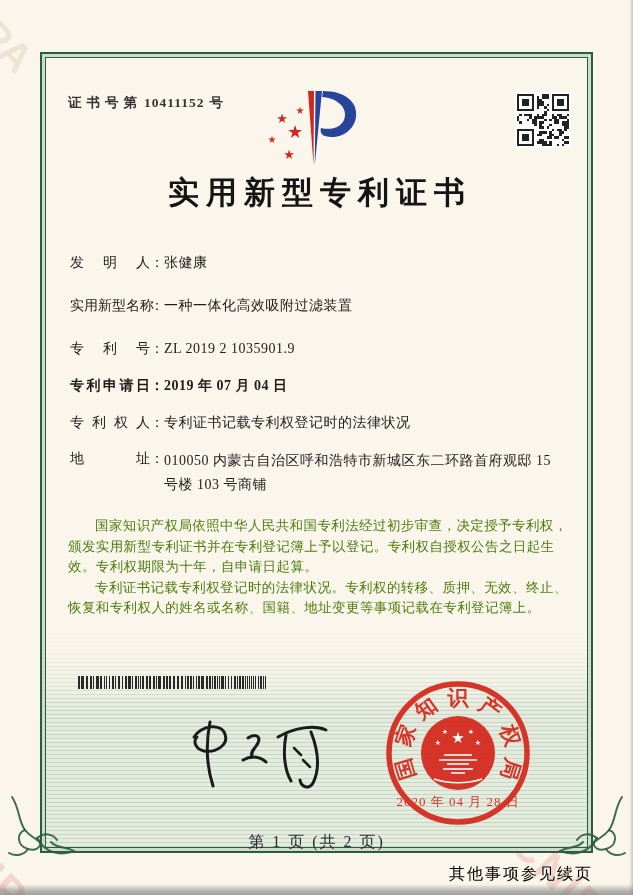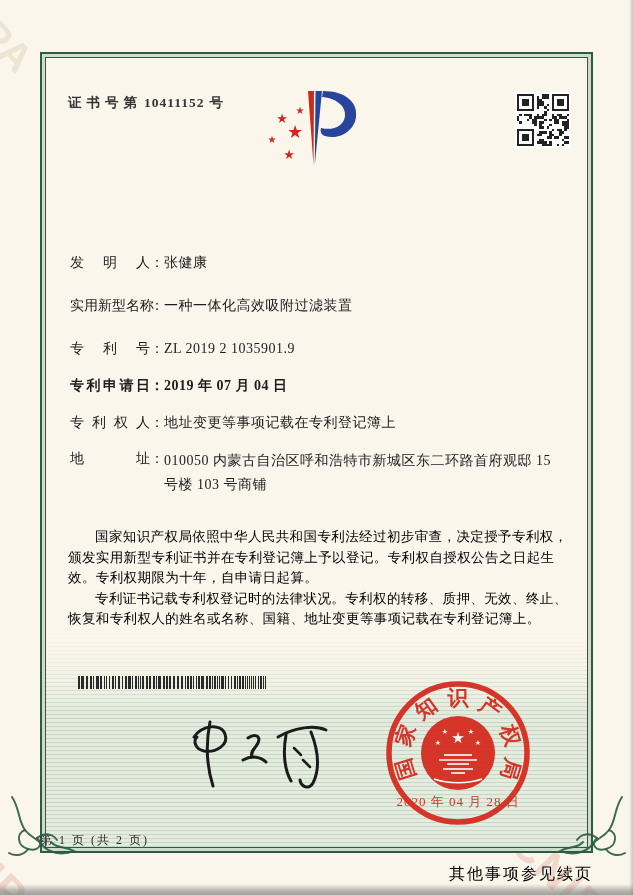--- a/index.html
+++ b/index.html
@@ -51,37 +51,37 @@
       letter-spacing:7px;text-indent:7px;color:#141414;}
 
   .fields{left:70px;top:253px;width:510px;font-size:14px;line-height:20px;}
   .field-row{white-space:nowrap;}
   .flabel{display:inline-block;width:80px;text-align:justify;text-align-last:justify;vertical-align:top;}
   .fcolon{display:inline-block;width:14px;vertical-align:top;}
   .fvalue{display:inline-block;vertical-align:top;letter-spacing:0.5px;}
   .fvalue-wrap{white-space:normal;width:396px;line-height:24px;}
   .fvalue-fixed{width:162px;}
 
-  .paras{left:68px;top:527px;width:506px;font-size:13.5px;line-height:20.6px;letter-spacing:0.4px;color:#000000;}
+  .paras{left:68px;top:516px;width:506px;font-size:13.5px;line-height:20.6px;letter-spacing:0.4px;color:#4d7c0f;}
   .paras p{margin:0;text-indent:2em;}
 
   .barcode{left:78px;top:675px;width:190px;height:13px;}
 
   .officer{left:78px;top:731px;font-size:14.5px;letter-spacing:3px;color:#262626;}
   .officer .line2{margin-top:9px;}
 
   .signature{left:182px;top:710px;}
 
   .seal{left:378px;top:673px;opacity:.93;}
   .seal-char{font-size:21px;font-weight:bold;fill:var(--seal-red);text-anchor:middle;
       font-family:"Liberation Serif","DejaVu Serif",serif;}
   .seal-date{font-size:13px;fill:var(--seal-red);text-anchor:middle;letter-spacing:1px;
       font-family:"Liberation Serif","DejaVu Serif",serif;}
 
-  .page-num{left:40px;top:832px;width:553px;font-size:12px;letter-spacing:2px;color:#2b2b2b;}
+  .page-num{left:40px;top:832px;width:553px;text-align:center;font-size:16px;letter-spacing:2px;color:#2b2b2b;}
   .cont-note{left:40px;top:864px;width:553px;text-align:right;font-size:16px;letter-spacing:2px;color:#000000;}
 
   .edge-bottom{position:absolute;left:0;right:0;bottom:0;height:11px;z-index:6;
       background:linear-gradient(180deg, rgba(0,0,0,0) 0%, rgba(105,105,105,0.45) 60%, rgba(130,130,130,0.75) 100%);}
   .edge-right{position:absolute;top:0;bottom:0;right:0;width:4px;z-index:6;
       background:linear-gradient(90deg, rgba(0,0,0,0), rgba(130,130,130,0.4));}
 </style>
 </head>
 <body>
 
@@ -258,27 +258,28 @@
         <rect x="2" y="2" width="3" height="3" fill="#222"></rect>
         <rect x="14" y="0" width="7" height="7" fill="#222"></rect>
         <rect x="15" y="1" width="5" height="5" fill="#fff"></rect>
         <rect x="16" y="2" width="3" height="3" fill="#222"></rect>
         <rect x="0" y="14" width="7" height="7" fill="#222"></rect>
         <rect x="1" y="15" width="5" height="5" fill="#fff"></rect>
         <rect x="2" y="16" width="3" height="3" fill="#222"></rect>
       </svg>
   </div>
 
+  <div class="abs doc-title">实用新型专利证书</div>
 
   <div class="abs fields" id="fields">
       <div class="field-row" style="margin-bottom: 23px;"><span class="flabel">发明人</span><span class="fcolon">：</span><span class="fvalue">张健康</span></div>
       <div class="field-row" style="margin-bottom: 23px;"><span class="flabel">实用新型名称</span><span class="fcolon">：</span><span class="fvalue">一种一体化高效吸附过滤装置</span></div>
       <div class="field-row" style="margin-bottom: 17px;"><span class="flabel">专利号</span><span class="fcolon">：</span><span class="fvalue">ZL 2019 2 1035901.9</span></div>
       <div class="field-row" style="margin-bottom: 17px; font-weight: bold;"><span class="flabel">专利申请日</span><span class="fcolon">：</span><span class="fvalue">2019 年 07 月 04 日</span></div>
-      <div class="field-row" style="margin-bottom: 16px;"><span class="flabel">专利权人</span><span class="fcolon">：</span><span class="fvalue">地址变更等事项记载在专利登记簿上</span></div>
+      <div class="field-row" style="margin-bottom: 16px;"><span class="flabel">专利权人</span><span class="fcolon">：</span><span class="fvalue">专利证书记载专利权登记时的法律状况</span></div>
       <div class="field-row" style="margin-bottom: 7px;"><span class="flabel">地址</span><span class="fcolon">：</span><span class="fvalue fvalue-wrap">010050 内蒙古自治区呼和浩特市新城区东二环路首府观邸 15 号楼 103 号商铺</span></div>
     </div>
 
   <div class="abs paras">
     <p>国家知识产权局依照中华人民共和国专利法经过初步审查，决定授予专利权，颁发实用新型专利证书并在专利登记簿上予以登记。专利权自授权公告之日起生效。专利权期限为十年，自申请日起算。</p>
     <p>专利证书记载专利权登记时的法律状况。专利权的转移、质押、无效、终止、恢复和专利权人的姓名或名称、国籍、地址变更等事项记载在专利登记簿上。</p>
   </div>
 
   <div class="abs barcode">
     <svg id="barcode-svg" width="190" height="13" viewBox="0 0 190 13" preserveAspectRatio="none" shape-rendering="crispEdges">

